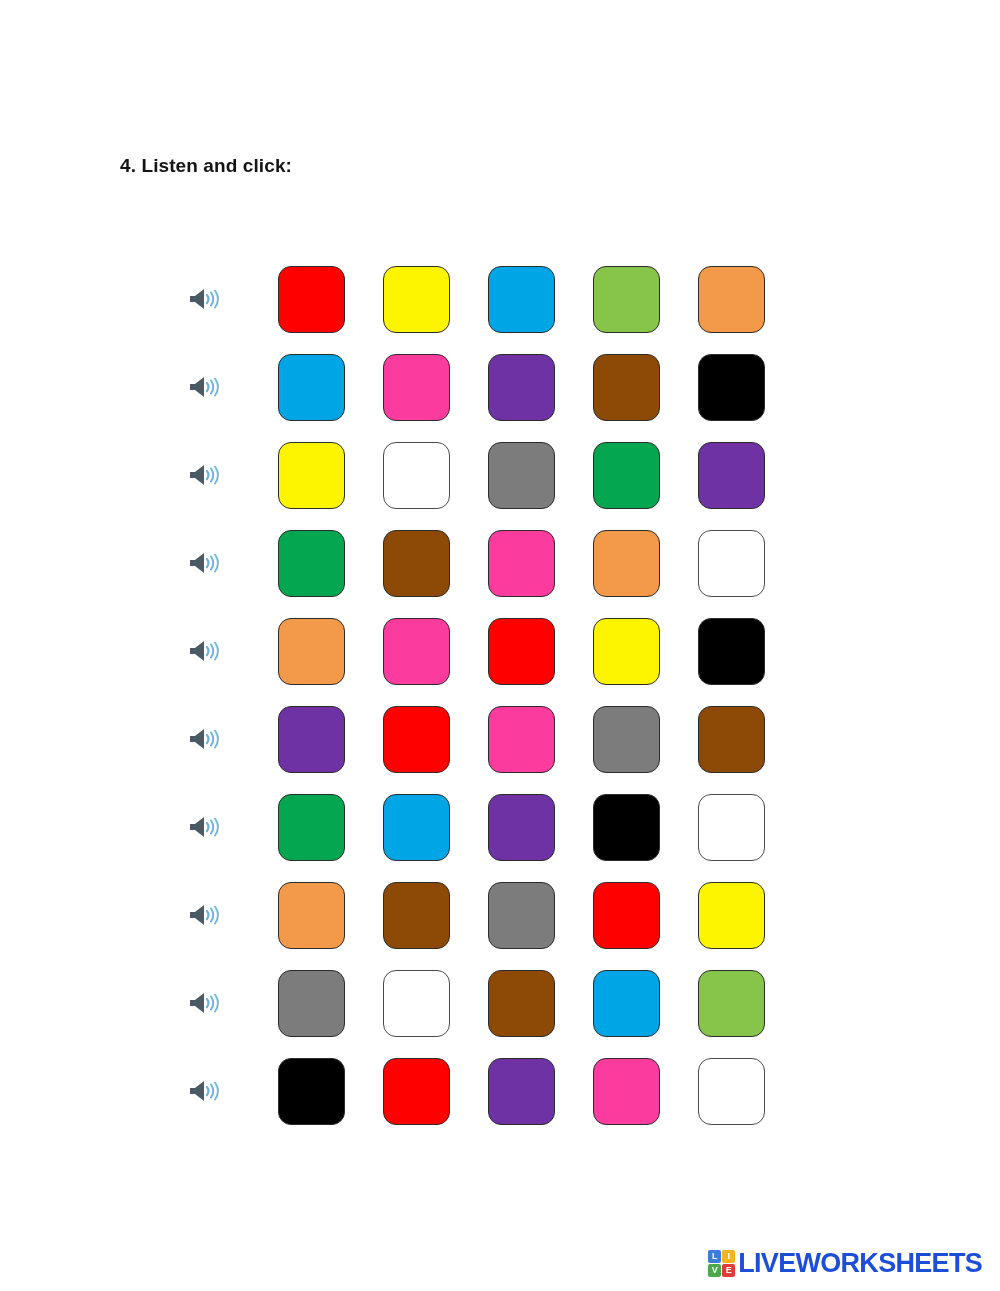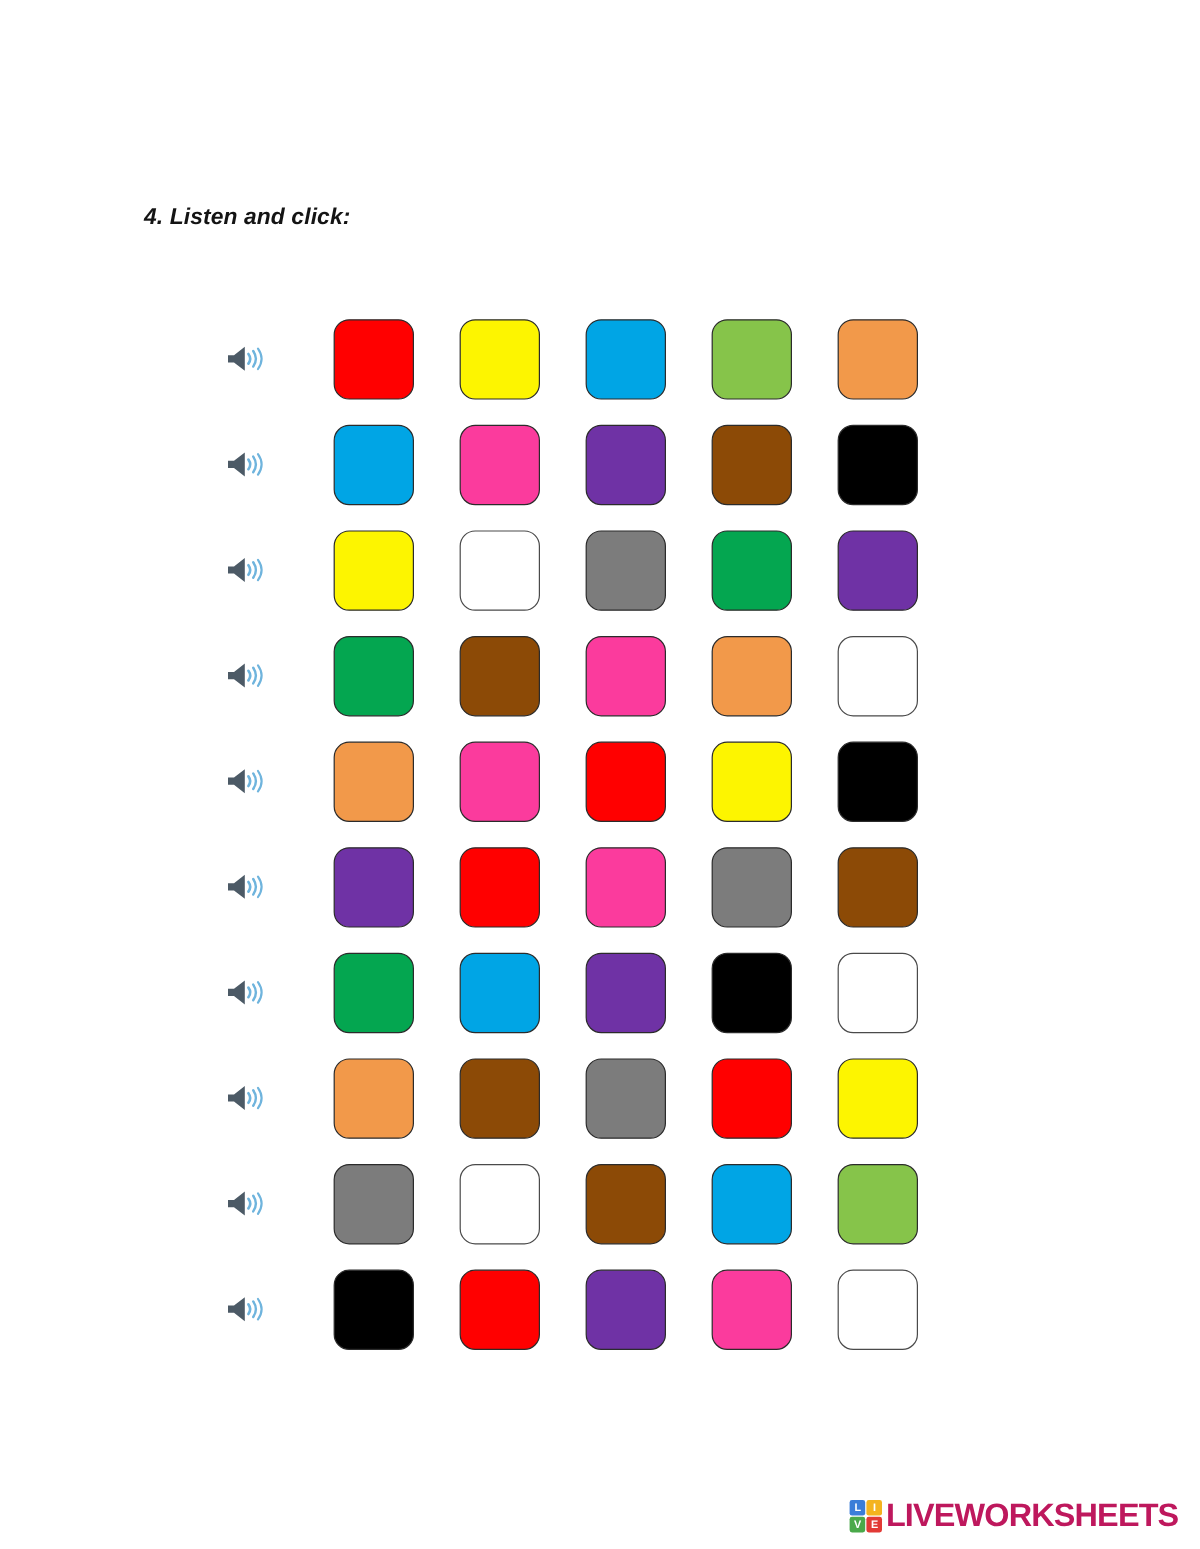--- a/index.html
+++ b/index.html
@@ -18,27 +18,26 @@
   .page {
     position: absolute;
     inset: 0;
     background: #ffffff;
   }
 
   
   .heading {
     position: absolute;
     left: 120px;
-    top: 171px;
+    top: 155px;
     font-size: 19px;
     font-weight: bold;
     color: #141414;
     letter-spacing: 0.1px;
     white-space: nowrap;
-    font-style: italic;
   }
 
   
   .grid {
     position: absolute;
     left: 180px;
     top: 255px;
     width: 640px;
   }
 
@@ -403,16 +402,16 @@
       </div>
     </div>
 
   <div class="logo">
     <div class="logo-mark">
         <div class="logo-tile" style="background: rgb(59, 125, 216);">L</div>
         <div class="logo-tile" style="background: rgb(244, 179, 31);">I</div>
         <div class="logo-tile" style="background: rgb(74, 169, 74);">V</div>
         <div class="logo-tile" style="background: rgb(226, 58, 54);">E</div>
       </div>
-    <div class="logo-text" style="color: #be185d;">LIVEWORKSHEETS</div>
+    <div class="logo-text" style="color: #1d4ed8;">LIVEWORKSHEETS</div>
   </div>
 
 </div>
 
 </body></html>

